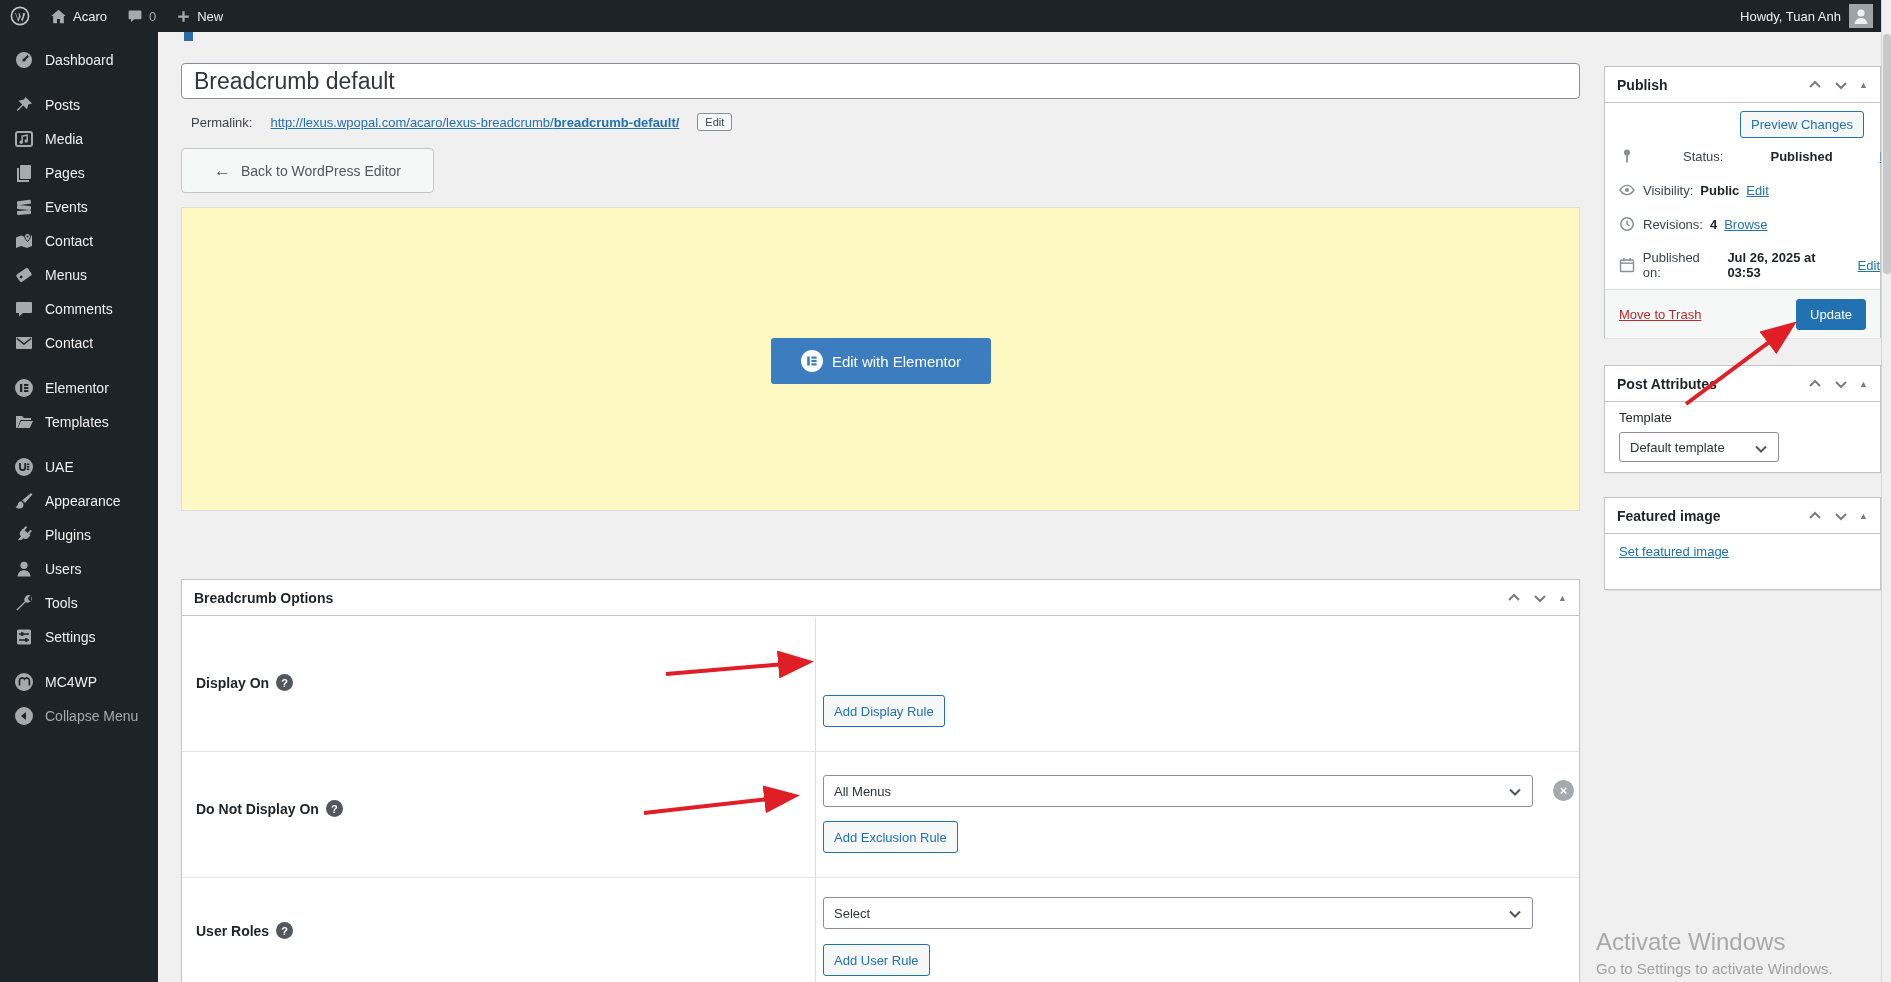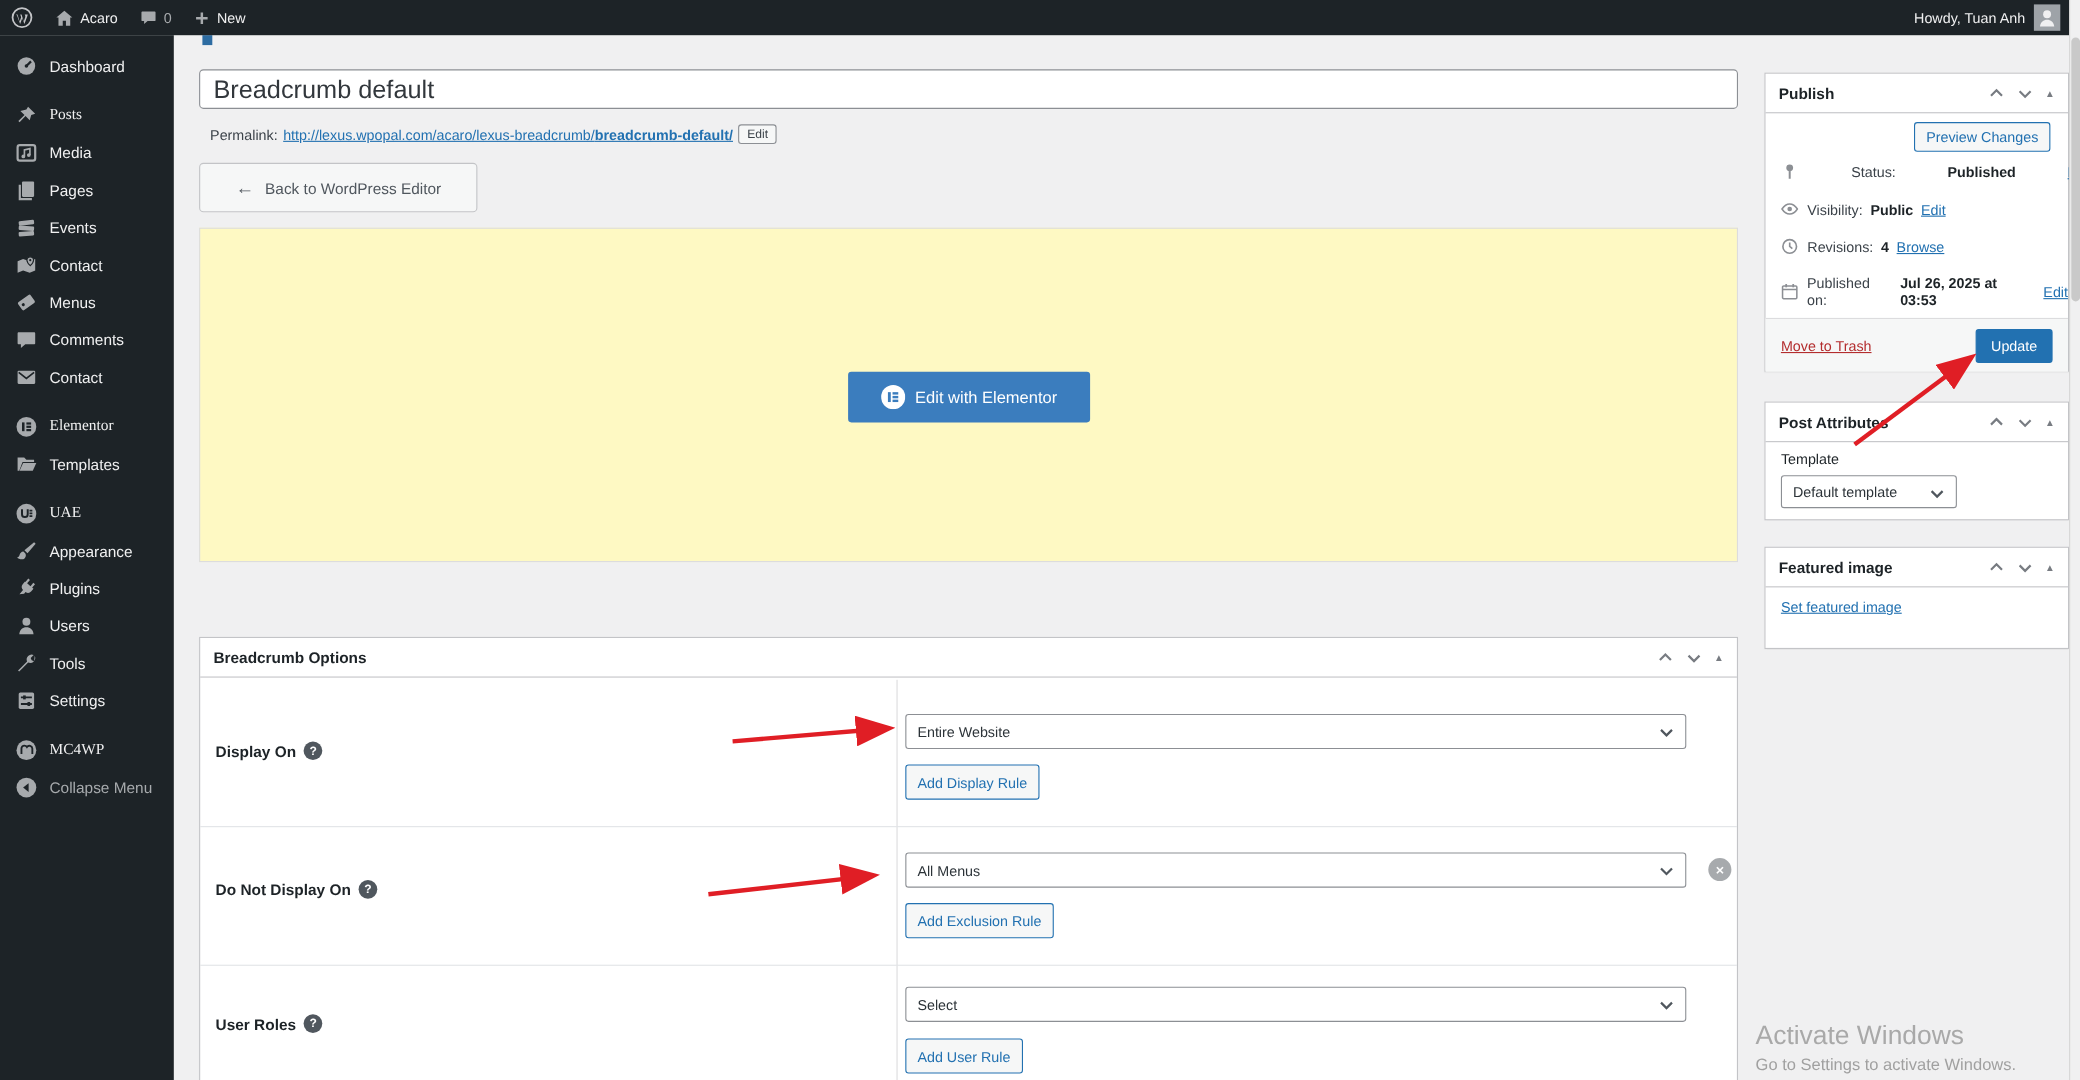--- a/index.html
+++ b/index.html
@@ -11,31 +11,31 @@
   #adminbar { position:absolute; left:0; top:0; width:1891px; height:32px; background:#1d2327;
     display:flex; align-items:center; color:#c3c4c7; font-size:13px; z-index:30; }
   .ab-item { display:flex; align-items:center; gap:6px; padding:0 10px; height:32px; color:#f0f0f1; cursor:pointer; }
   .ab-count { color:#a7aaad; }
   .ab-right { margin-left:auto; display:flex; align-items:center; gap:8px; padding-right:18px; color:#f0f0f1; }
   .avatar { width:24px; height:24px; background:#9ea3a8; display:inline-flex; align-items:center; justify-content:center; }
 
   
   #sidemenu { position:absolute; left:0; top:32px; width:158px; height:950px; background:#1d2327; padding-top:11px; z-index:20; }
   .sm-item { display:flex; align-items:center; gap:11px; height:34px; padding:0 0 0 14px; color:#f0f0f1; font-size:14px; cursor:pointer; }
-  .sm-item.group-gap { margin-top:11px;font-family:Liberation Serif, serif; }
+  .sm-item.group-gap { margin-top:11px; }
   .sm-item .sm-ic { width:20px; height:20px; flex:0 0 20px; display:inline-flex; }
   .sm-item.dim { color:#a7aaad; }
 
   
   #content { position:absolute; left:158px; top:32px; width:1733px; height:950px; background:#f0f0f1; }
   #bluesq { position:absolute; left:26px; top:0; width:9px; height:9px; background:#2d6ca2; }
 
   #title-input { position:absolute; left:23px; top:31px; width:1399px; height:36px; border:1px solid #8c8f94; border-radius:4px;
     font-family:"Liberation Sans",sans-serif; font-size:23px; color:#32373c; padding:0 12px; background:#fff; }
-  #permalink-row { position:absolute; left:33px; top:79px; height:22px; display:flex; align-items:center; gap:5px; font-size:13px; color:#3c434a; }
+  #permalink-row { position:absolute; left:33px; top:79px; height:22px; display:flex; align-items:center; gap:18px; font-size:13px; color:#3c434a; }
   #permalink-row a { color:#2271b1; text-decoration:underline; }
   #permalink-row .slug { font-weight:bold; }
   .btn-mini { font-size:11px; color:#3c434a; background:#f6f7f7; border:1px solid #8c8f94; border-radius:3px; padding:2px 7px; cursor:pointer; }
 
   #back-btn { position:absolute; left:23px; top:116px; width:253px; height:45px; background:#f6f7f7; border:1px solid #c3c4c7;
     border-radius:4px; display:flex; align-items:center; justify-content:center; gap:10px; font-size:14px; color:#50575e; cursor:pointer; }
   #back-btn .arr { font-size:17px; }
 
   #elementor-box { position:absolute; left:23px; top:175px; width:1399px; height:304px; background:#fef9c3; border:1px solid #dcdcde; }
   #ewe-btn { position:absolute; left:589px; top:130px; width:220px; height:46px; background:#3b7dbe; border:none; border-radius:3px;
@@ -374,26 +374,20 @@
         </span>
       </div>
       <div class="bc-vdivider"></div>
       <div class="bc-hline" style="top:171px;"></div>
       <div class="bc-hline" style="top:297px;"></div>
 
       <div class="bc-label" style="top:94px;">
         <span>Display On</span>
         <span class="help-badge">?</span>
       </div>
-      <div class="select" style="top:69px;">
-        <span>Entire Website</span>
-        <svg class="chev" width="14" height="14" viewBox="0 0 14 14">
-            <path d="M2 4.5l5 5 5-5" stroke="#50575e" stroke-width="2" fill="none"></path>
-          </svg>
-      </div>
       <button class="btn-secondary" style="position:absolute; left:641px; top:115px;">Add Display Rule</button>
 
       <div class="bc-label" style="top:220px;">
         <span>Do Not Display On</span>
         <span class="help-badge">?</span>
       </div>
       <div class="select" style="top:195px;">
         <span>All Menus</span>
         <svg class="chev" width="14" height="14" viewBox="0 0 14 14">
             <path d="M2 4.5l5 5 5-5" stroke="#50575e" stroke-width="2" fill="none"></path>

